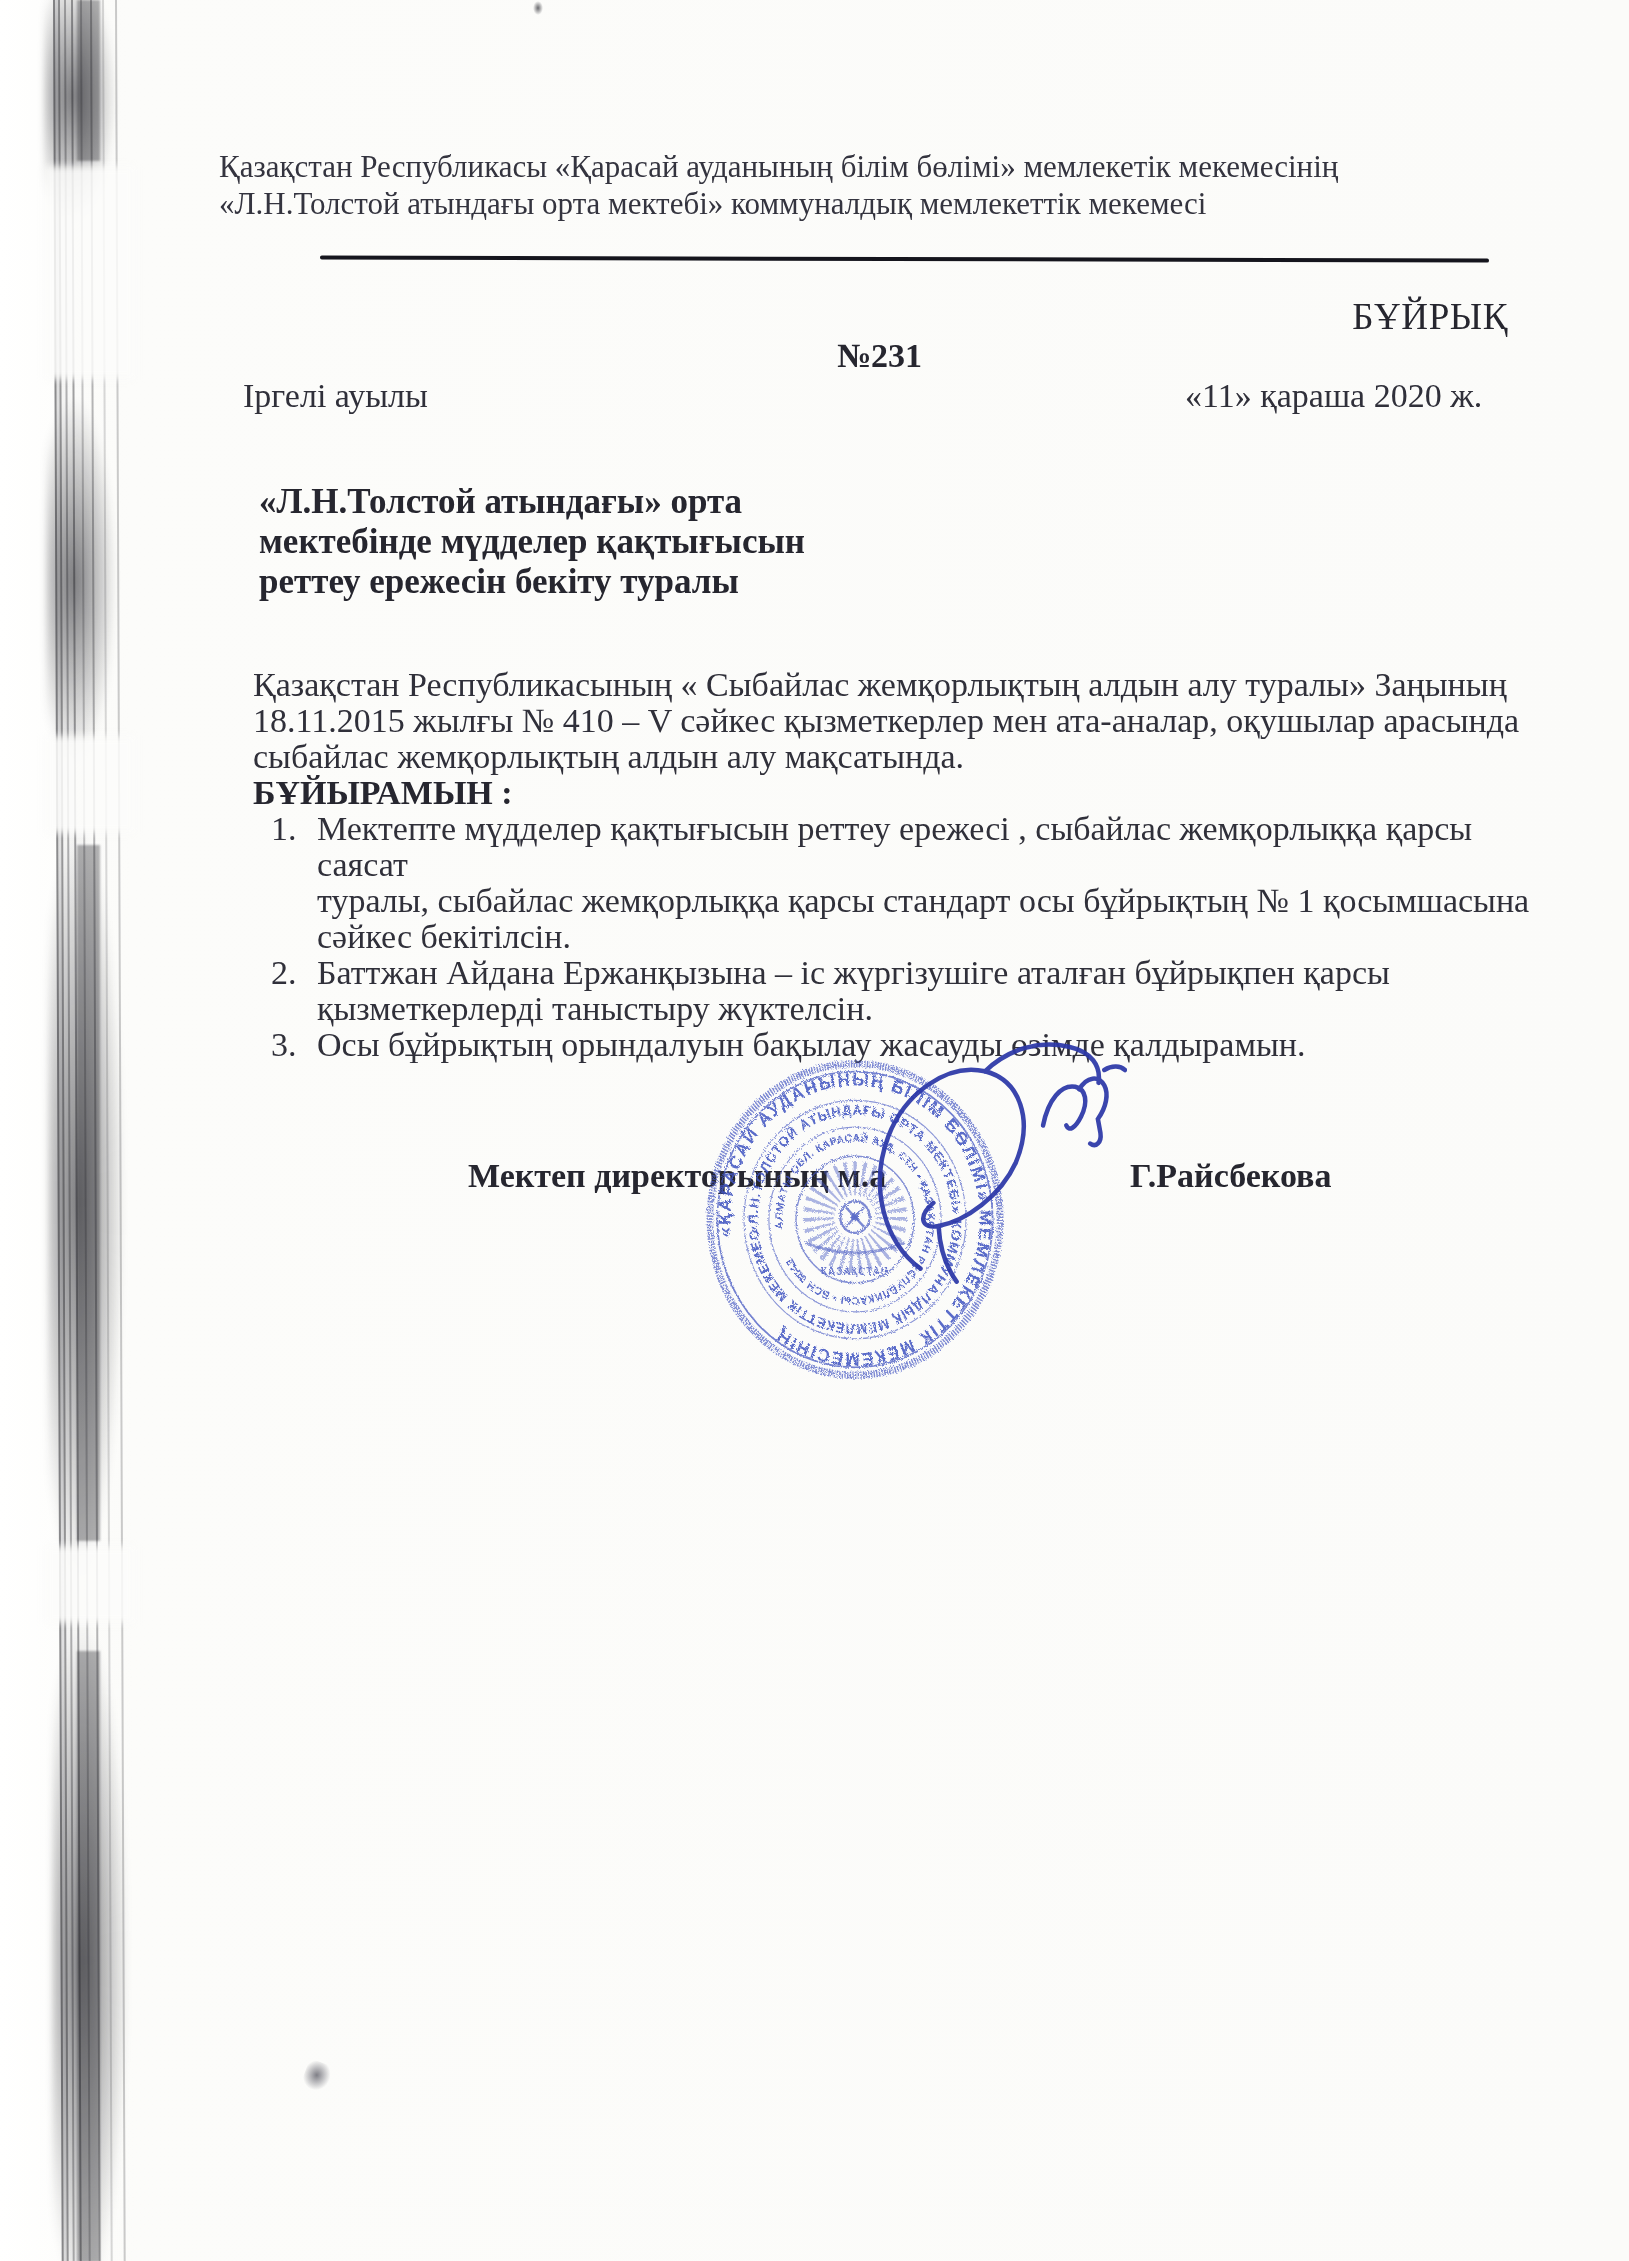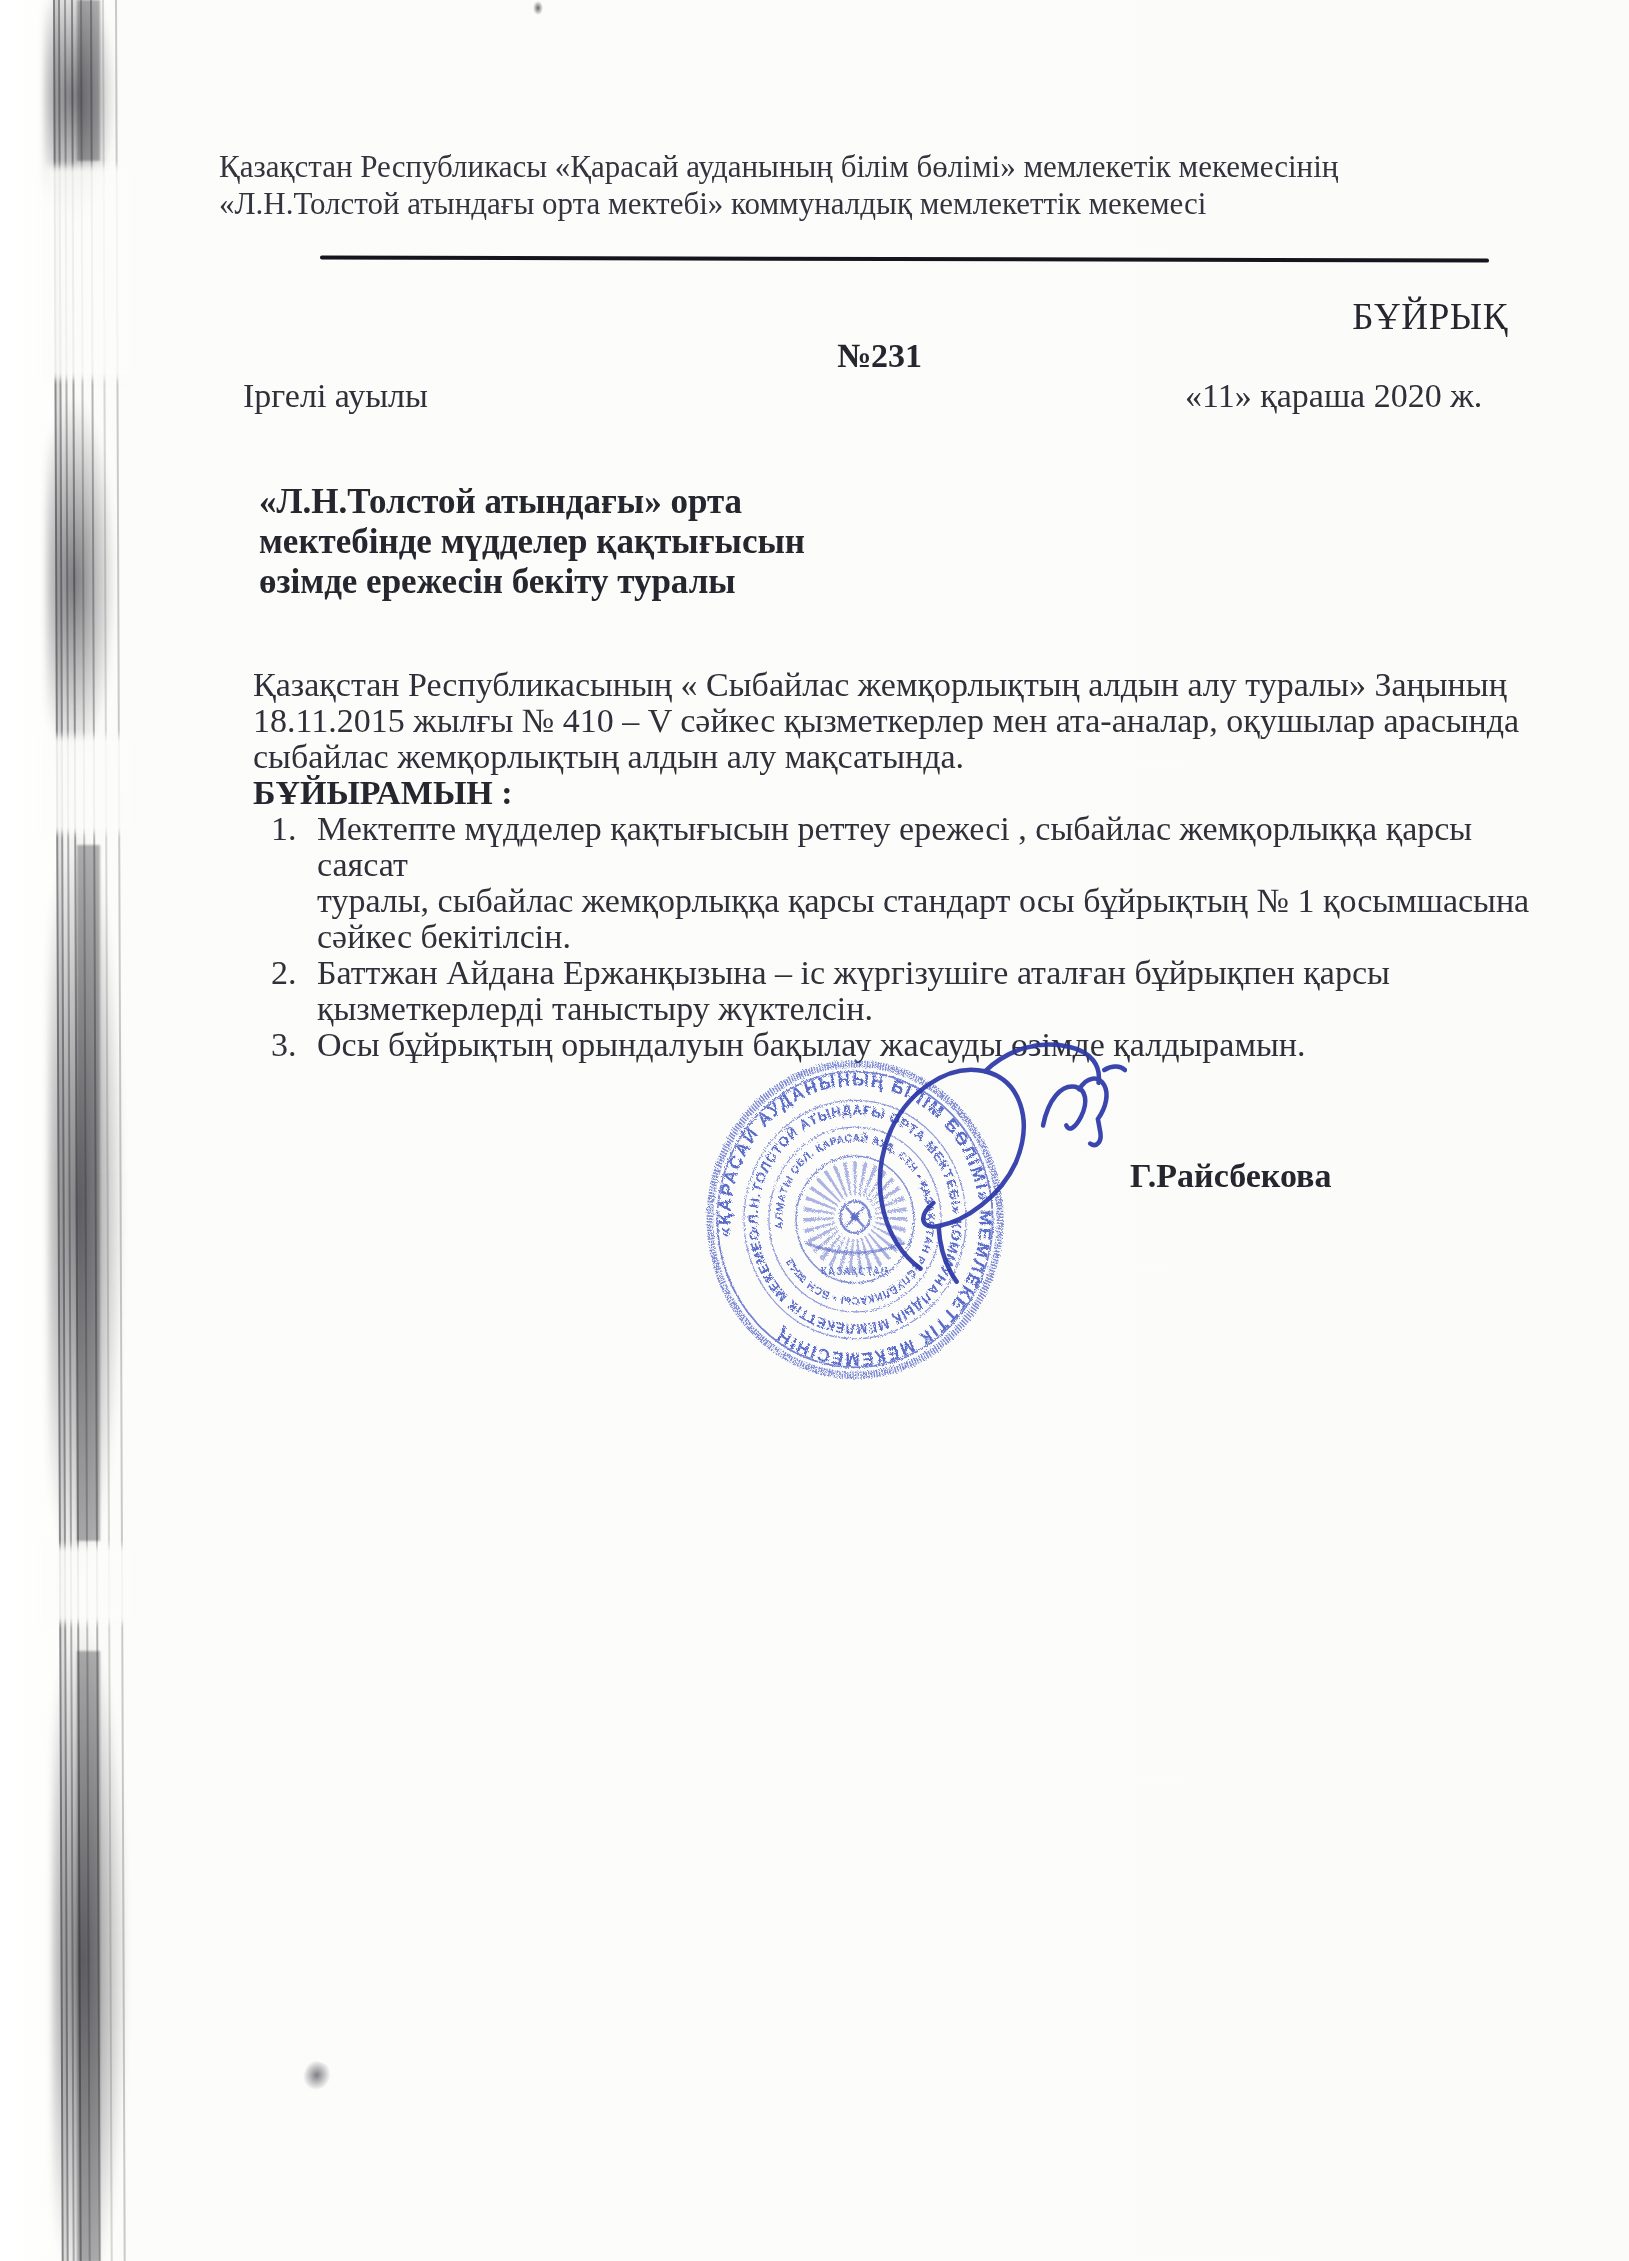--- a/index.html
+++ b/index.html
@@ -125,21 +125,21 @@
   </div>
   <div class="rule"></div>
 
   <div class="order-title">БҰЙРЫҚ</div>
   <div class="order-num">№231</div>
   <div class="place">Іргелі ауылы</div>
   <div class="date">«11»  қараша  2020 ж.</div>
 
   <div class="subject ml">«Л.Н.Толстой атындағы»  орта
 мектебінде мүдделер қақтығысын
-өзімде ережесін бекіту туралы</div>
+реттеу ережесін бекіту туралы</div>
 
   <div class="flow">
     <div class="ml">Қазақстан Республикасының « Сыбайлас жемқорлықтың алдын алу туралы» Заңының
 18.11.2015 жылғы № 410 – V сәйкес қызметкерлер мен ата-аналар, оқушылар арасында
 сыбайлас жемқорлықтың алдын алу мақсатында.</div>
     <div class="resolve">БҰЙЫРАМЫН :</div>
     <div class="item">
       <span class="num">1.</span>
       <div class="ml">Мектепте мүдделер қақтығысын реттеу ережесі , сыбайлас жемқорлыққа қарсы саясат
 туралы, сыбайлас жемқорлыққа қарсы  стандарт  осы бұйрықтың № 1 қосымшасына
@@ -149,20 +149,21 @@
       <span class="num">2.</span>
       <div class="ml">Баттжан Айдана Ержанқызына – іс жүргізушіге аталған бұйрықпен қарсы
 қызметкерлерді таныстыру жүктелсін.</div>
     </div>
     <div class="item">
       <span class="num">3.</span>
       <div class="ml">Осы бұйрықтың орындалуын бақылау жасауды өзімде қалдырамын.</div>
     </div>
   </div>
 
+  <div class="sig-title">Мектеп директорының м.а</div>
   <div class="sig-name">Г.Райсбекова</div>
 
   <svg class="stamp-svg" viewBox="0 0 600 600" preserveAspectRatio="none">
     <defs>
       <path id="ringOuter" d="M 80 300 A 220 220 0 1 1 520 300 A 220 220 0 1 1 80 300"></path>
       <path id="ringMiddle" d="M 128 300 A 172 172 0 1 1 472 300 A 172 172 0 1 1 128 300"></path>
       <path id="ringInner" d="M 172 300 A 128 128 0 1 1 428 300 A 128 128 0 1 1 172 300"></path>
       <filter id="grain" x="-10%" y="-10%" width="120%" height="120%">
         <feTurbulence type="fractalNoise" baseFrequency="0.85" numOctaves="2" result="n"></feTurbulence>
         <feDisplacementMap in="SourceGraphic" in2="n" scale="7"></feDisplacementMap>

